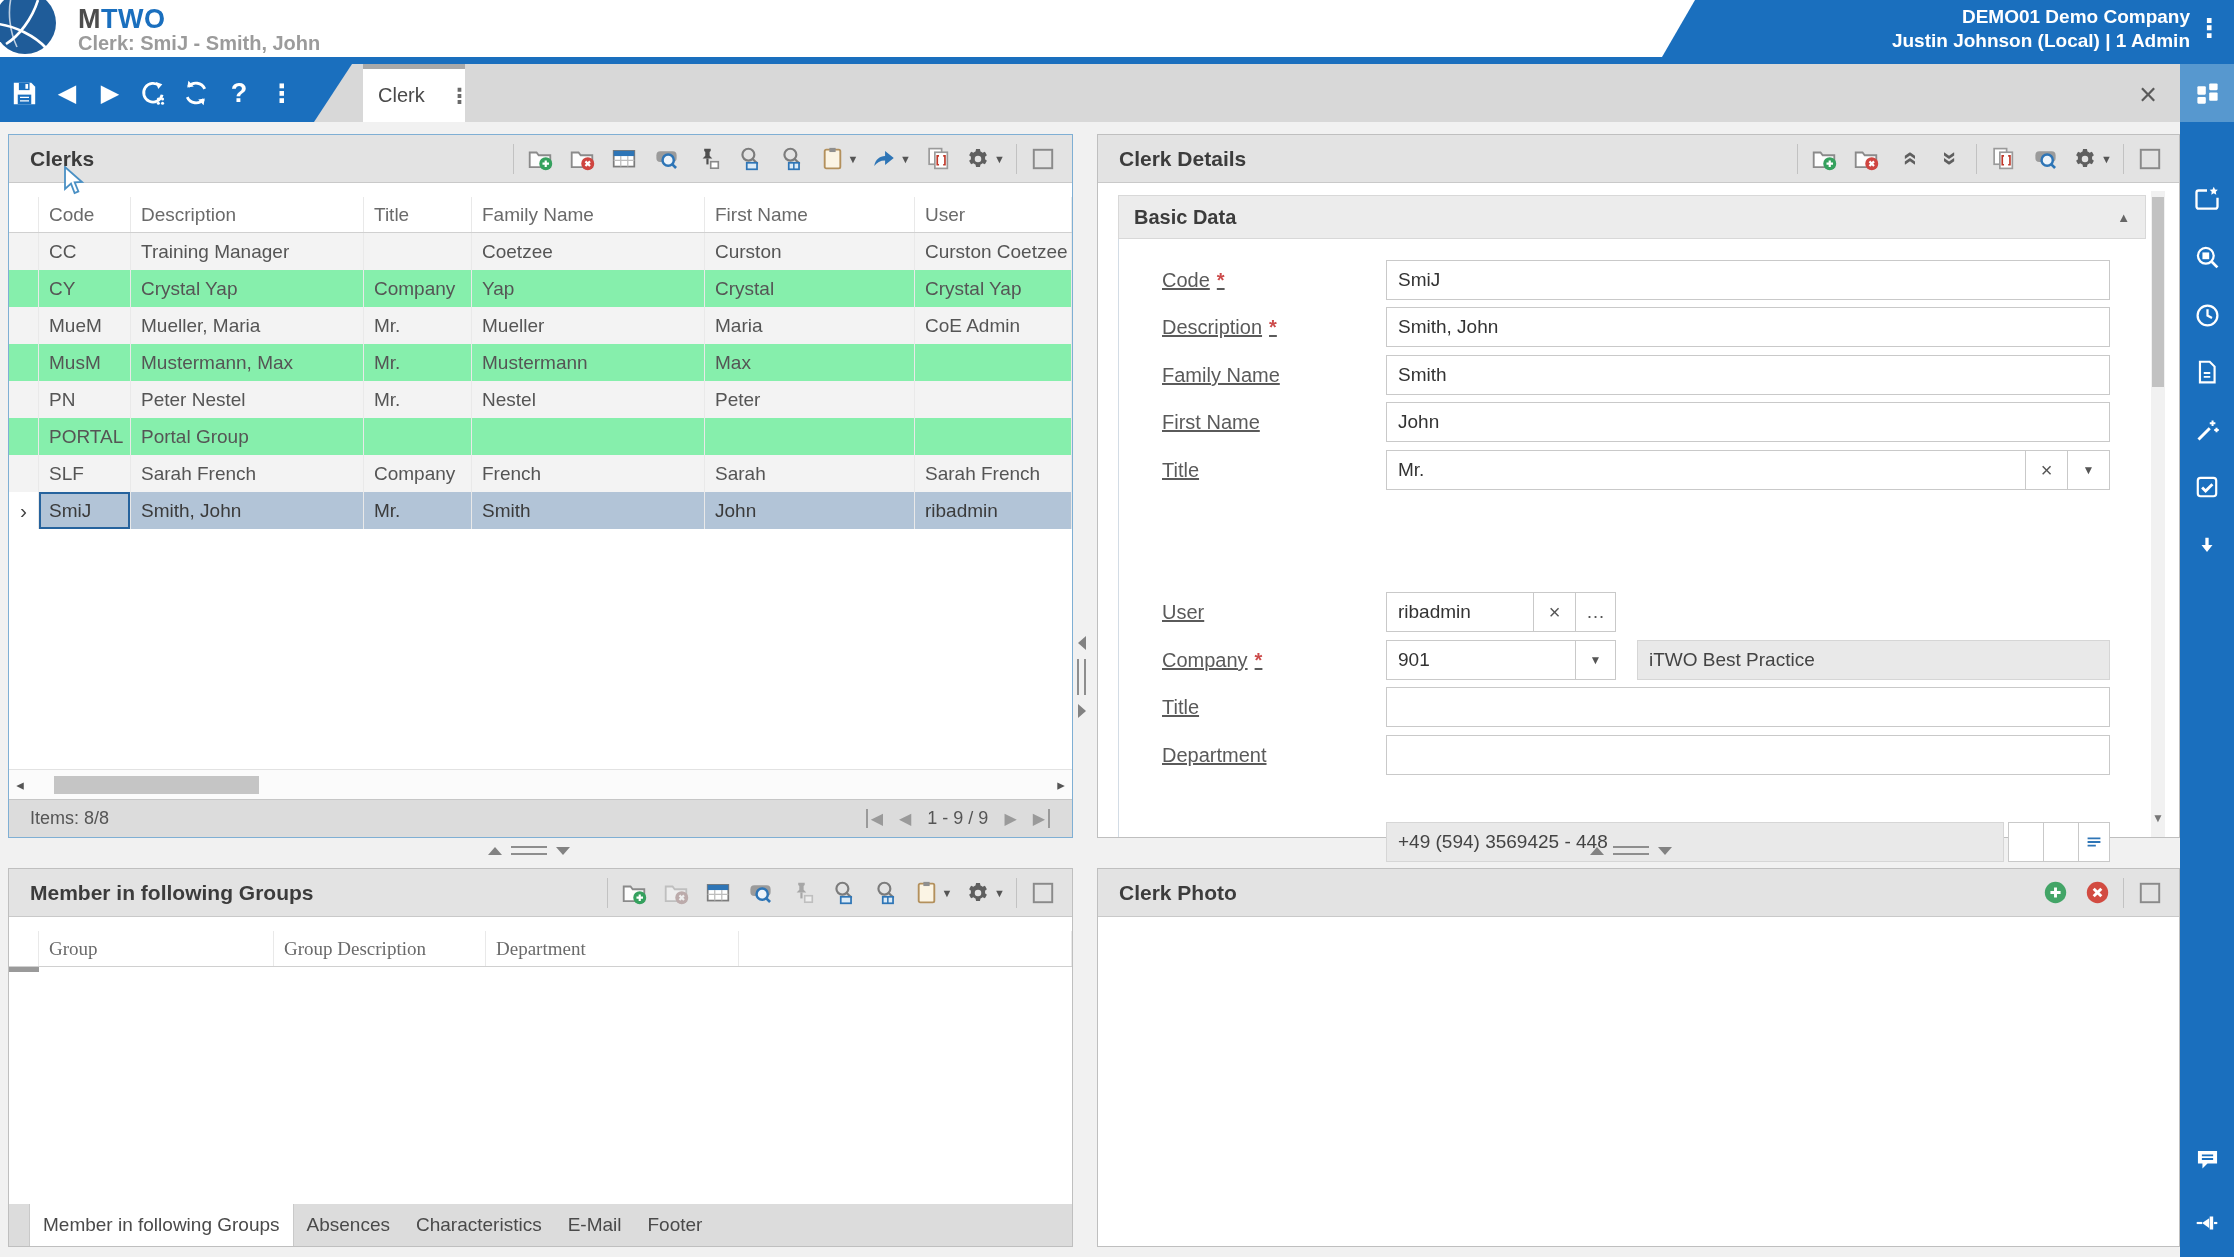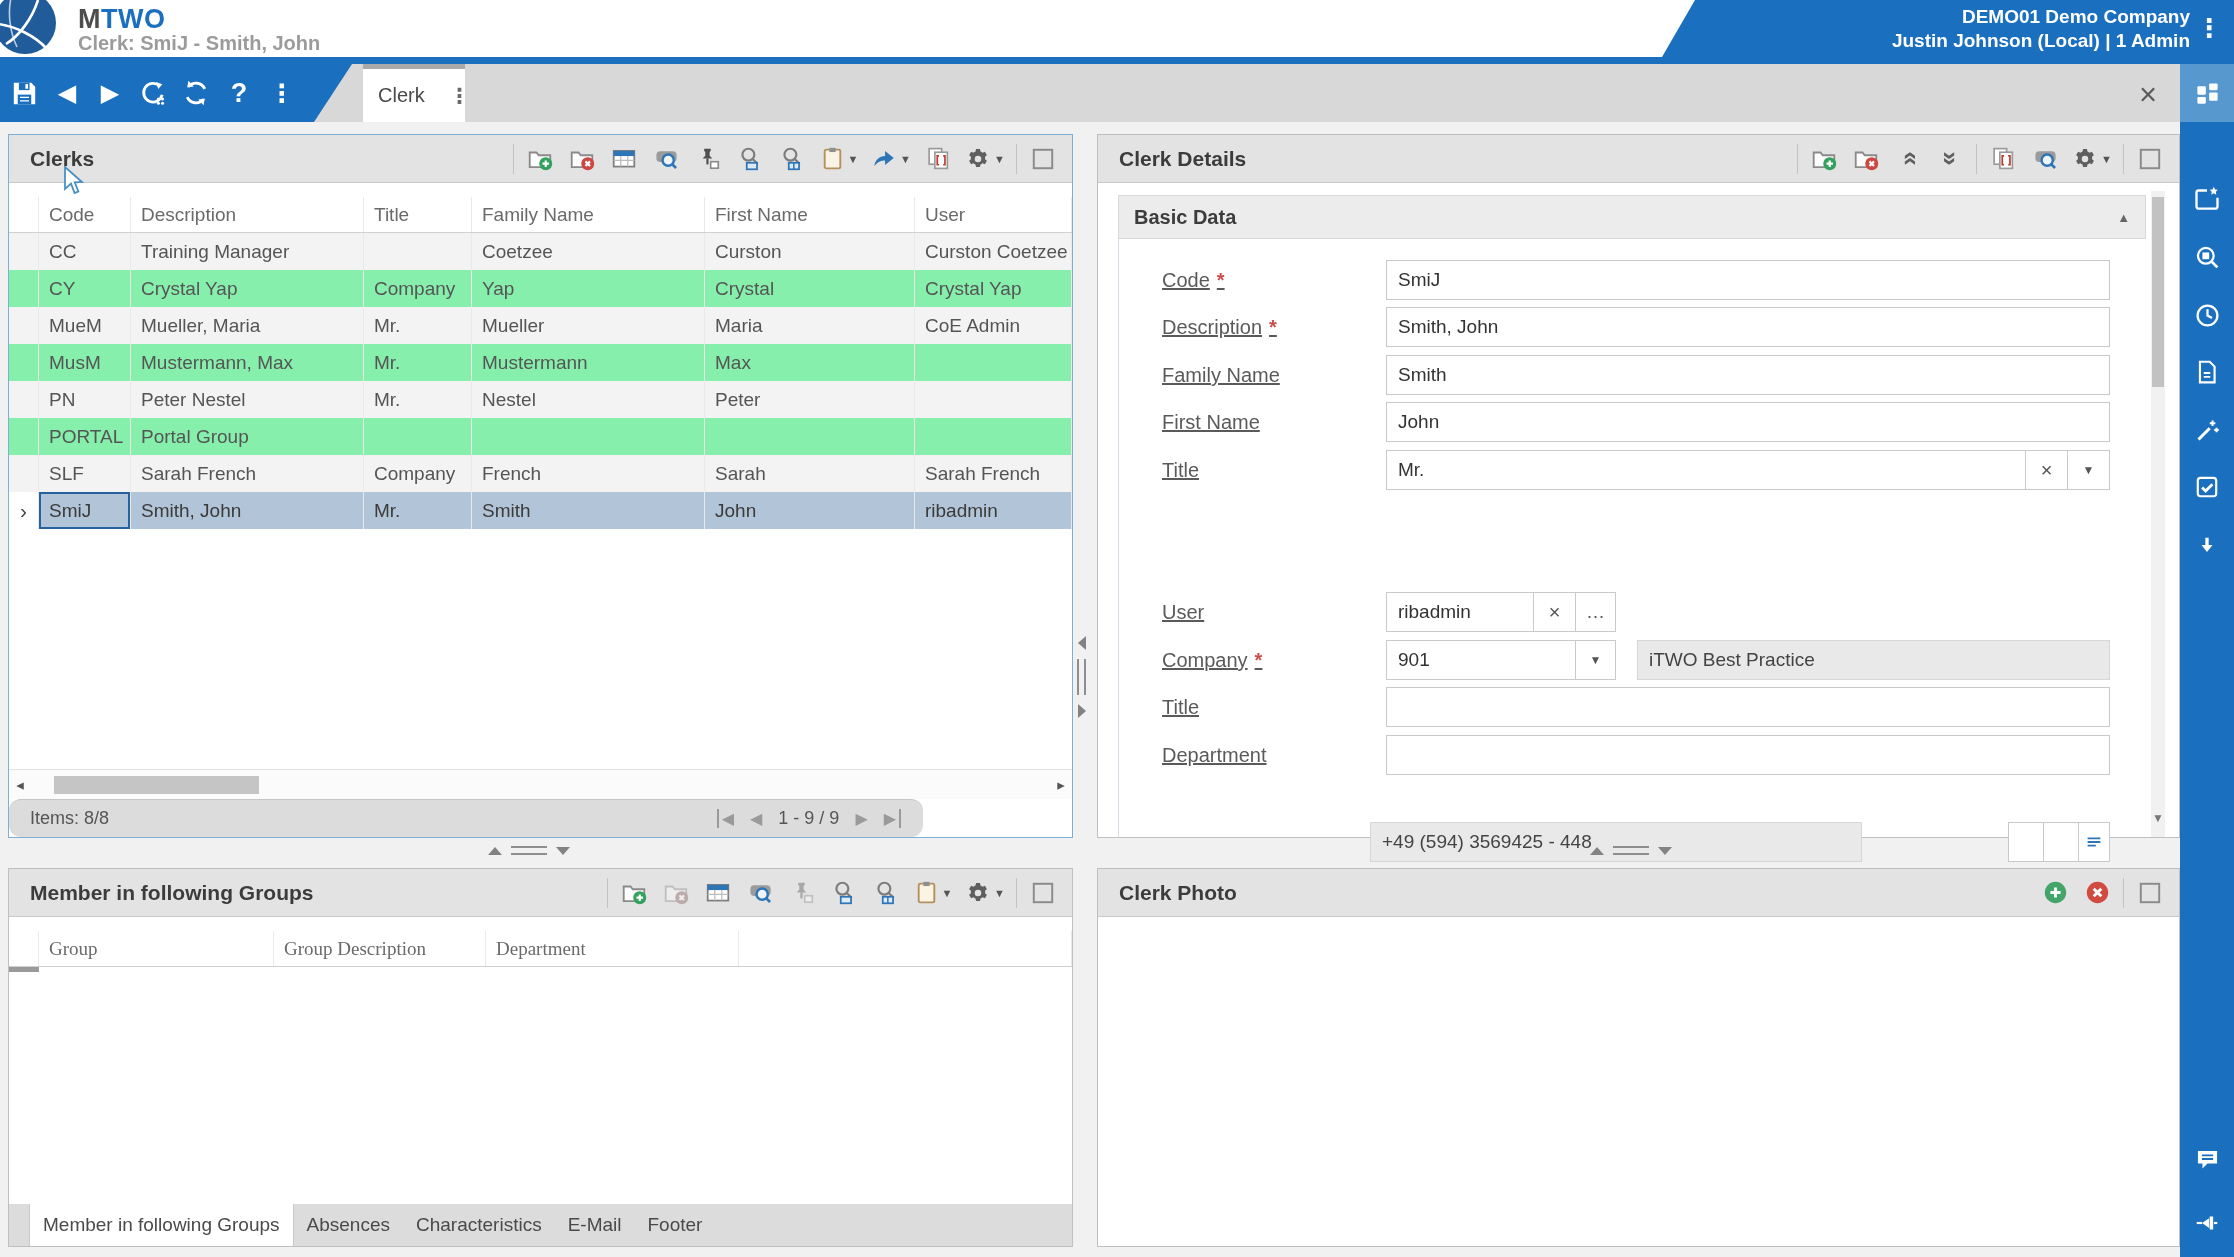--- a/index.html
+++ b/index.html
@@ -57,22 +57,22 @@
   .trow { height:37px; line-height:37px; font-size:19px; color:#555; cursor:pointer; background:#86efac; }
   .trow.alt { background:#f3f3f3; }
   .trow.sel { background:#b2c4d7; color:#3b3b3b; }
   .trow.sel > div:first-child { background:#fff; color:#444; font-size:21px; }
   .cell-focus { box-shadow:inset 0 0 0 2px #26639d; }
   .rowhandle { position:absolute; left:0; width:30px; height:5px; background:#9a9a9a; }
 
   .hscroll { position:absolute; left:0; top:634px; width:1063px; height:30px; background:#fbfbfb; border-top:1px solid #e2e2e2; }
   .hscroll .ar { position:absolute; top:0; width:22px; height:30px; display:flex; align-items:center; justify-content:center; color:#555; font-size:15px; cursor:pointer; }
   .hthumb { position:absolute; left:45px; top:6px; width:205px; height:18px; background:#c5c5c5; cursor:pointer; }
-  .statusbar { position:absolute; left:0; top:664px; width:914px; height:38px; background:#dcdcdc; border-top:1px solid #c6c6c6;
-               display:flex; align-items:center; font-size:18px; color:#555;border-radius:12px; }
+  .statusbar { position:absolute; left:0; top:664px; width:1063px; height:38px; background:#dcdcdc; border-top:1px solid #c6c6c6;
+               display:flex; align-items:center; font-size:18px; color:#555; }
   .statusbar .items { padding-left:21px; }
   .pager { margin-left:auto; display:flex; align-items:center; gap:16px; padding-right:22px; color:#9a9a9a; font-size:16px; }
   .pager .pg { cursor:pointer; }
   .pager .bl { border-left:2px solid #9a9a9a; padding-left:3px; }
   .pager .br { border-right:2px solid #9a9a9a; padding-right:3px; }
   .pager .ptext { color:#555; font-size:18px; }
 
   
   .sectionbar { position:absolute; left:20px; top:60px; width:1028px; height:44px; background:#ececec; border:1px solid #d8d8d8;
                 display:flex; align-items:center; cursor:pointer; }
@@ -595,21 +595,21 @@
     </div>
     <div class="frow" style="top:552px">
       <span class="flab">Title</span>
       <input class="fin full" value="" style="">
     </div>
     <div class="frow" style="top:600px">
       <span class="flab">Department</span>
       <input class="fin full" value="" style="">
     </div>
     <div class="frow" style="top:687px">
-      <span class="ro" style="left:272px;width:492px">+49 (594) 3569425 - 448</span>
+      <span class="ro" style="left:288px;width:618px">+49 (594) 3569425 - 448</span>
       <span class="gbtn" style="position:absolute;left:910px;width:36px;height:40px;border:1px solid #c9c9c9"></span>
       <span class="gbtn" style="position:absolute;left:945px;width:36px;height:40px;border:1px solid #c9c9c9"></span>
       <span class="gbtn" style="position:absolute;left:980px;width:32px;height:40px;border:1px solid #c9c9c9">
           <svg class="ic" width="22" height="22">
             <use href="#ic-lines"></use>
           </svg>
         </span>
     </div>
 
     <div class="vscroll">

